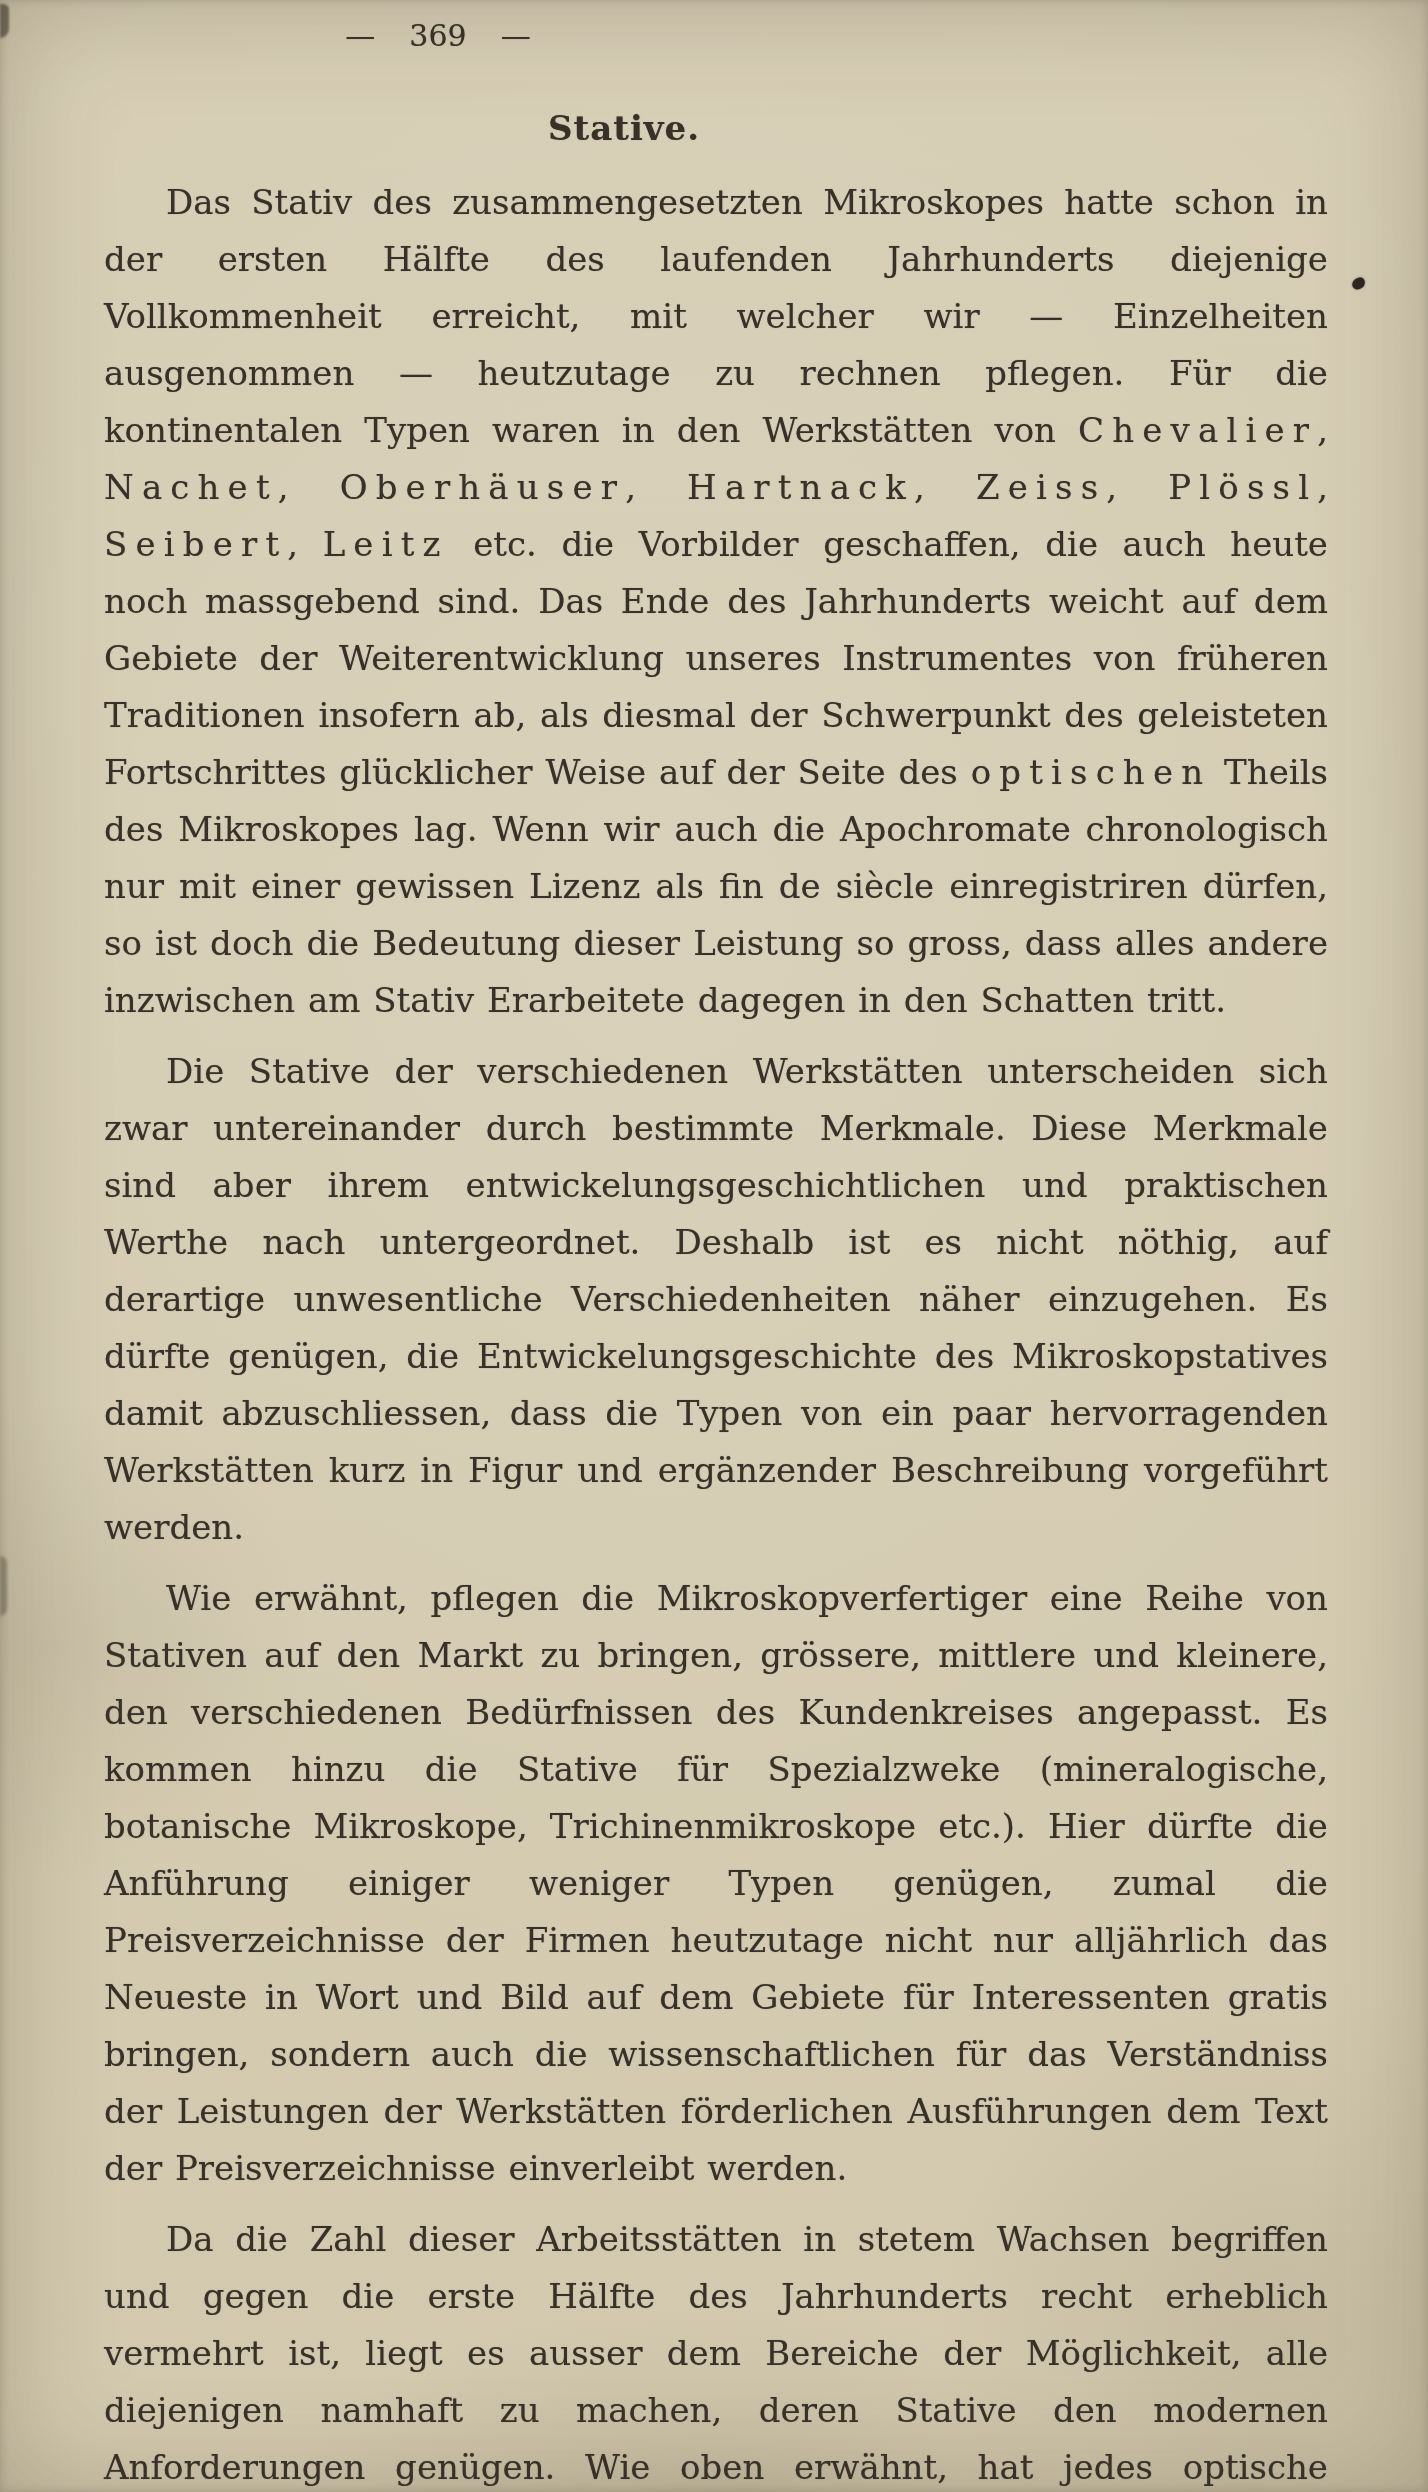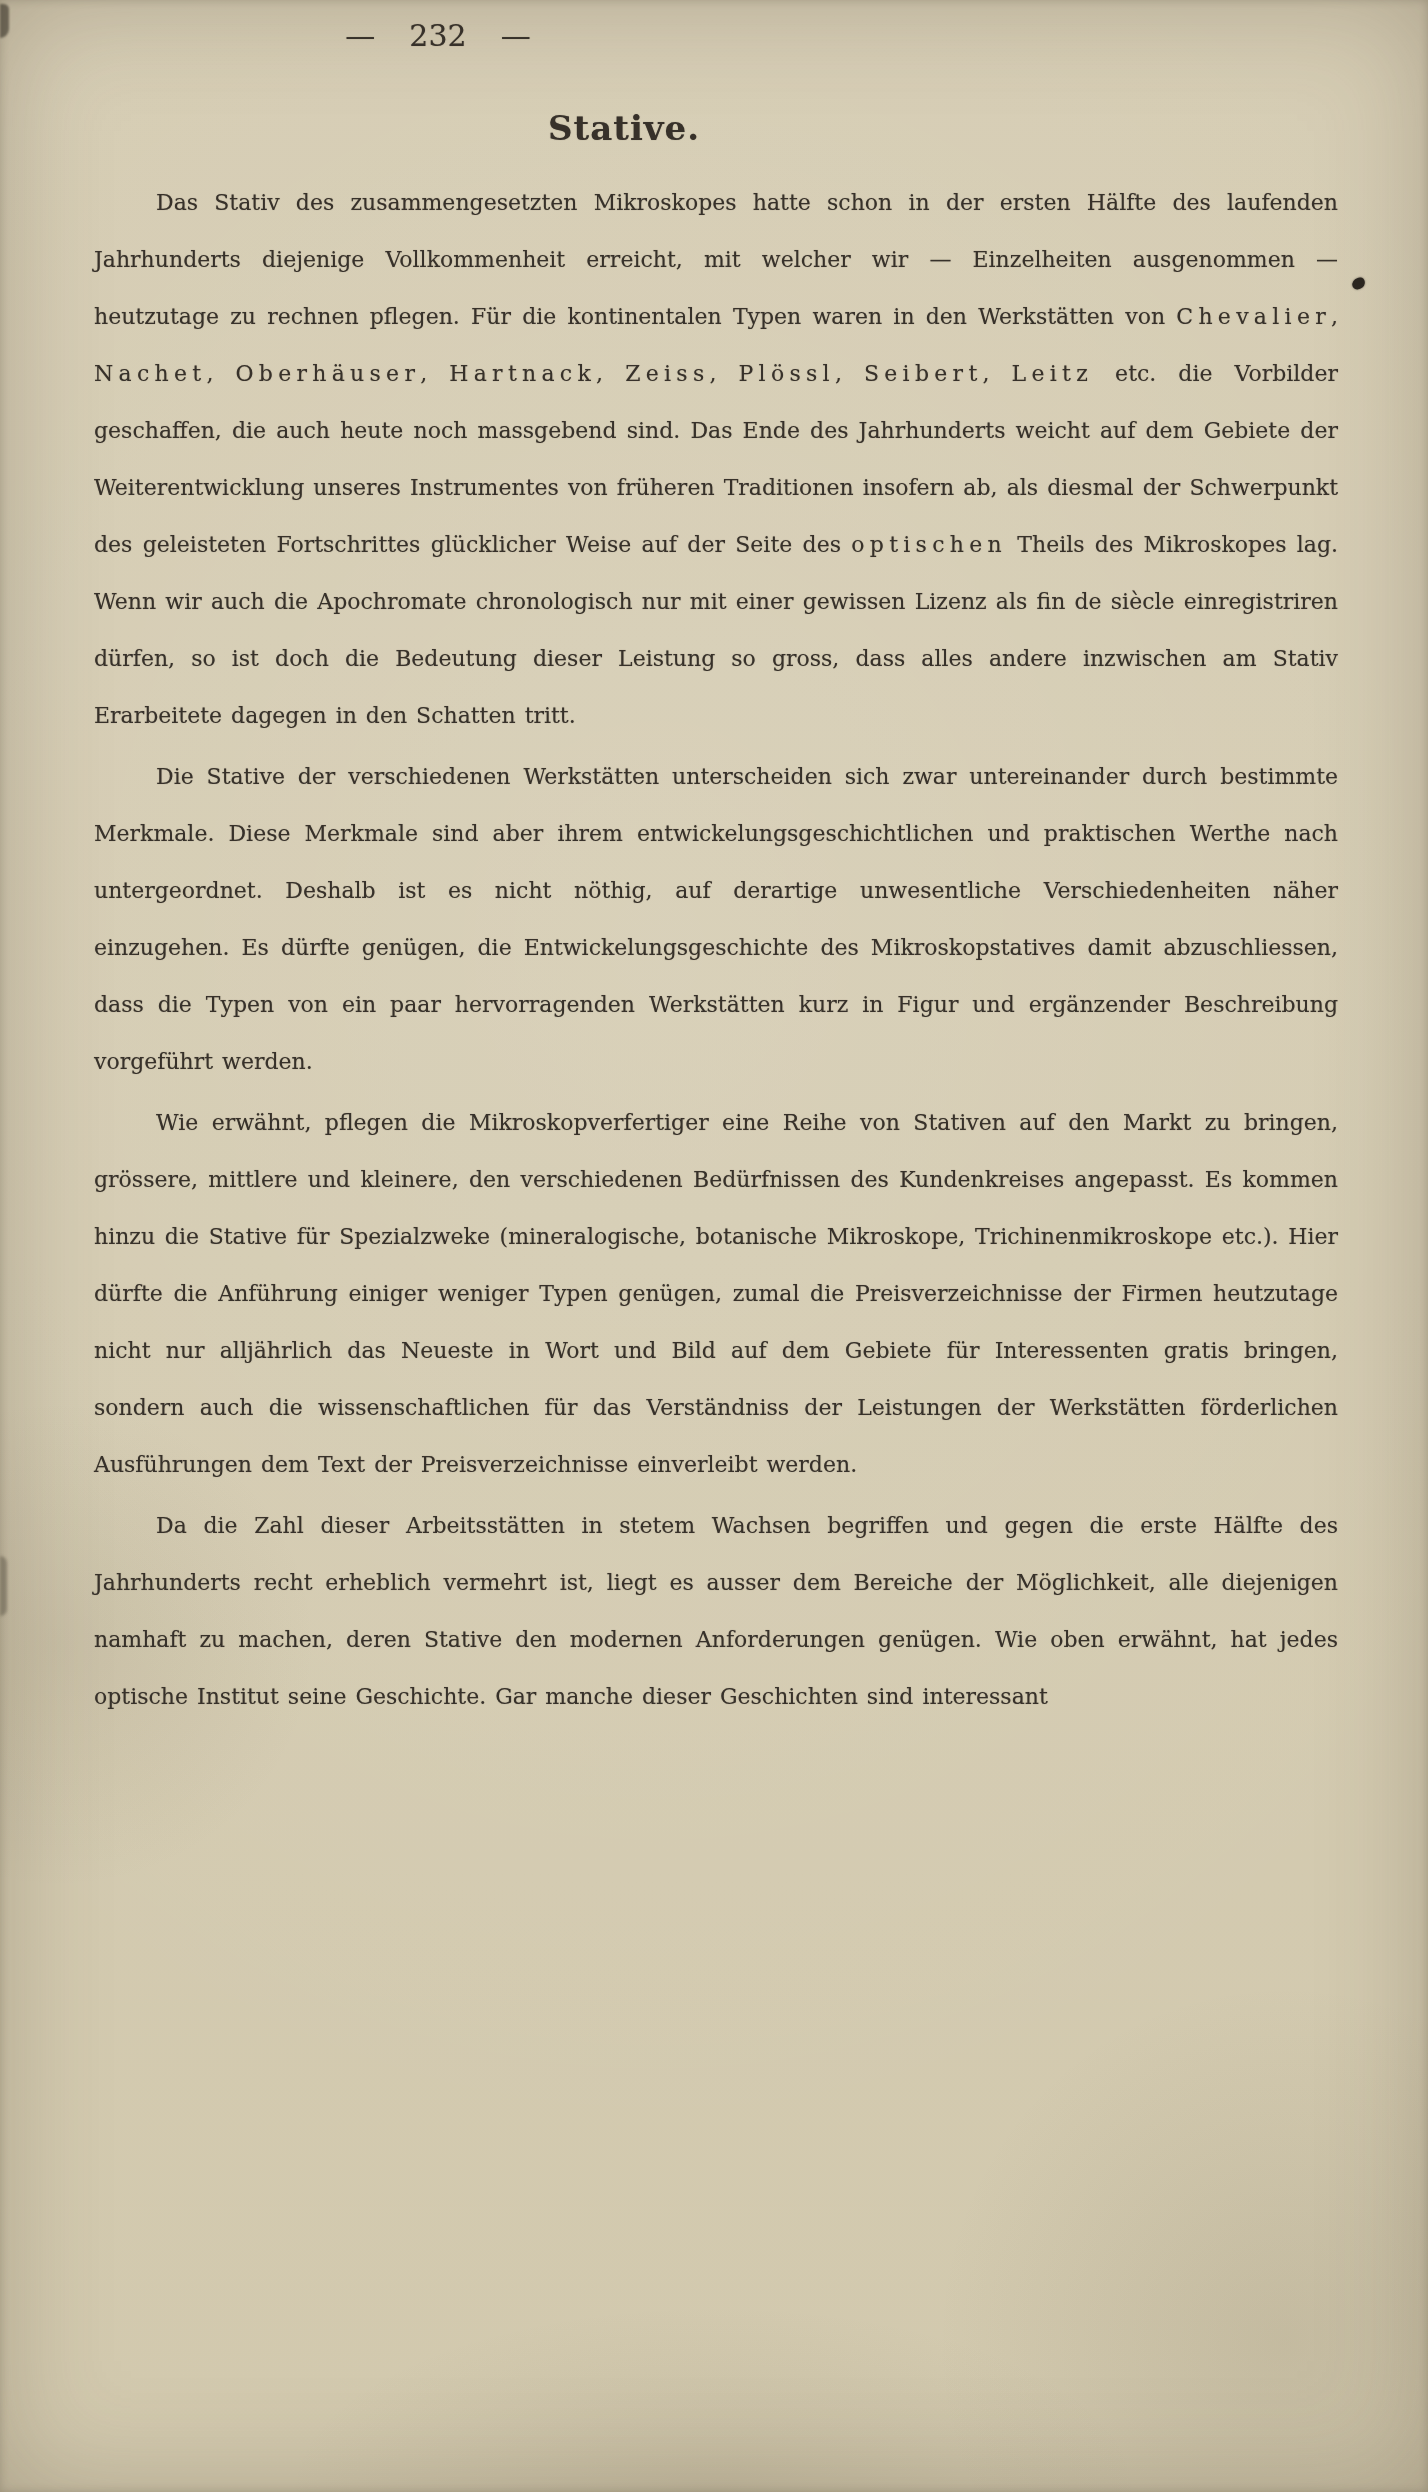--- a/index.html
+++ b/index.html
@@ -43,23 +43,23 @@
     margin: 52px 0 26px 0;
     text-align: center;
     transform: translateX(-92px);
     font-size: 34px;
     font-weight: 700;
     letter-spacing: 1px;
     text-shadow: 0 0 1px rgba(55,48,38,0.45);
   }
   .paragraphs { width: 100%; }
   .para {
-    margin: 4px;
+    margin: 14px;
     text-indent: 62px;
-    font-size: 22px;
+    font-size: 34px;
     line-height: 57px;
     text-align: justify;
     word-spacing: 2px;
     text-shadow: 0 0 1px rgba(55,48,38,0.40);
   }
   .spaced {
     letter-spacing: 0.24em;
   }
   .ink-spot {
     position: absolute;
@@ -94,21 +94,21 @@
   }
 </style>
 </head>
 <body>
 
 <div class="page">
   <div class="content">
 
     <div class="page-header">
       <span>—</span>
-      <span>232</span>
+      <span>369</span>
       <span>—</span>
     </div>
 
     <h1 class="title">Stative.</h1>
 
     <div class="paragraphs">
         <p class="para"><span>Das Stativ des zusammengesetzten Mikroskopes hatte schon in der ersten Hälfte des laufenden Jahrhunderts diejenige Vollkommenheit erreicht, mit welcher wir — Einzelheiten ausgenommen — heutzutage zu rechnen pflegen. Für die kontinentalen Typen waren in den Werkstätten von </span><span class="spaced">Chevalier</span><span>, </span><span class="spaced">Nachet</span><span>, </span><span class="spaced">Oberhäuser</span><span>, </span><span class="spaced">Hartnack</span><span>, </span><span class="spaced">Zeiss</span><span>, </span><span class="spaced">Plössl</span><span>, </span><span class="spaced">Seibert</span><span>, </span><span class="spaced">Leitz</span><span> etc. die Vorbilder geschaffen, die auch heute noch massgebend sind. Das Ende des Jahrhunderts weicht auf dem Gebiete der Weiterentwicklung unseres Instrumentes von früheren Traditionen insofern ab, als diesmal der Schwerpunkt des geleisteten Fortschrittes glücklicher Weise auf der Seite des </span><span class="spaced">optischen</span><span> Theils des Mikroskopes lag. Wenn wir auch die Apochromate chronologisch nur mit einer gewissen Lizenz als fin de siècle einregistriren dürfen, so ist doch die Bedeutung dieser Leistung so gross, dass alles andere inzwischen am Stativ Erarbeitete dagegen in den Schatten tritt.</span></p>
         <p class="para"><span>Die Stative der verschiedenen Werkstätten unterscheiden sich zwar untereinander durch bestimmte Merkmale. Diese Merkmale sind aber ihrem entwickelungsgeschichtlichen und praktischen Werthe nach untergeordnet. Deshalb ist es nicht nöthig, auf derartige unwesentliche Verschiedenheiten näher einzugehen. Es dürfte genügen, die Entwickelungsgeschichte des Mikroskopstatives damit abzuschliessen, dass die Typen von ein paar hervorragenden Werkstätten kurz in Figur und ergänzender Beschreibung vorgeführt werden.</span></p>
         <p class="para"><span>Wie erwähnt, pflegen die Mikroskopverfertiger eine Reihe von Stativen auf den Markt zu bringen, grössere, mittlere und kleinere, den verschiedenen Bedürfnissen des Kundenkreises angepasst. Es kommen hinzu die Stative für Spezialzweke (mineralogische, botanische Mikroskope, Trichinenmikroskope etc.). Hier dürfte die Anführung einiger weniger Typen genügen, zumal die Preisverzeichnisse der Firmen heutzutage nicht nur alljährlich das Neueste in Wort und Bild auf dem Gebiete für Interessenten gratis bringen, sondern auch die wissenschaftlichen für das Verständniss der Leistungen der Werkstätten förderlichen Ausführungen dem Text der Preisverzeichnisse einverleibt werden.</span></p>
         <p class="para"><span>Da die Zahl dieser Arbeitsstätten in stetem Wachsen begriffen und gegen die erste Hälfte des Jahrhunderts recht erheblich vermehrt ist, liegt es ausser dem Bereiche der Möglichkeit, alle diejenigen namhaft zu machen, deren Stative den modernen Anforderungen genügen. Wie oben erwähnt, hat jedes optische Institut seine Geschichte. Gar manche dieser Geschichten sind interessant</span></p>

